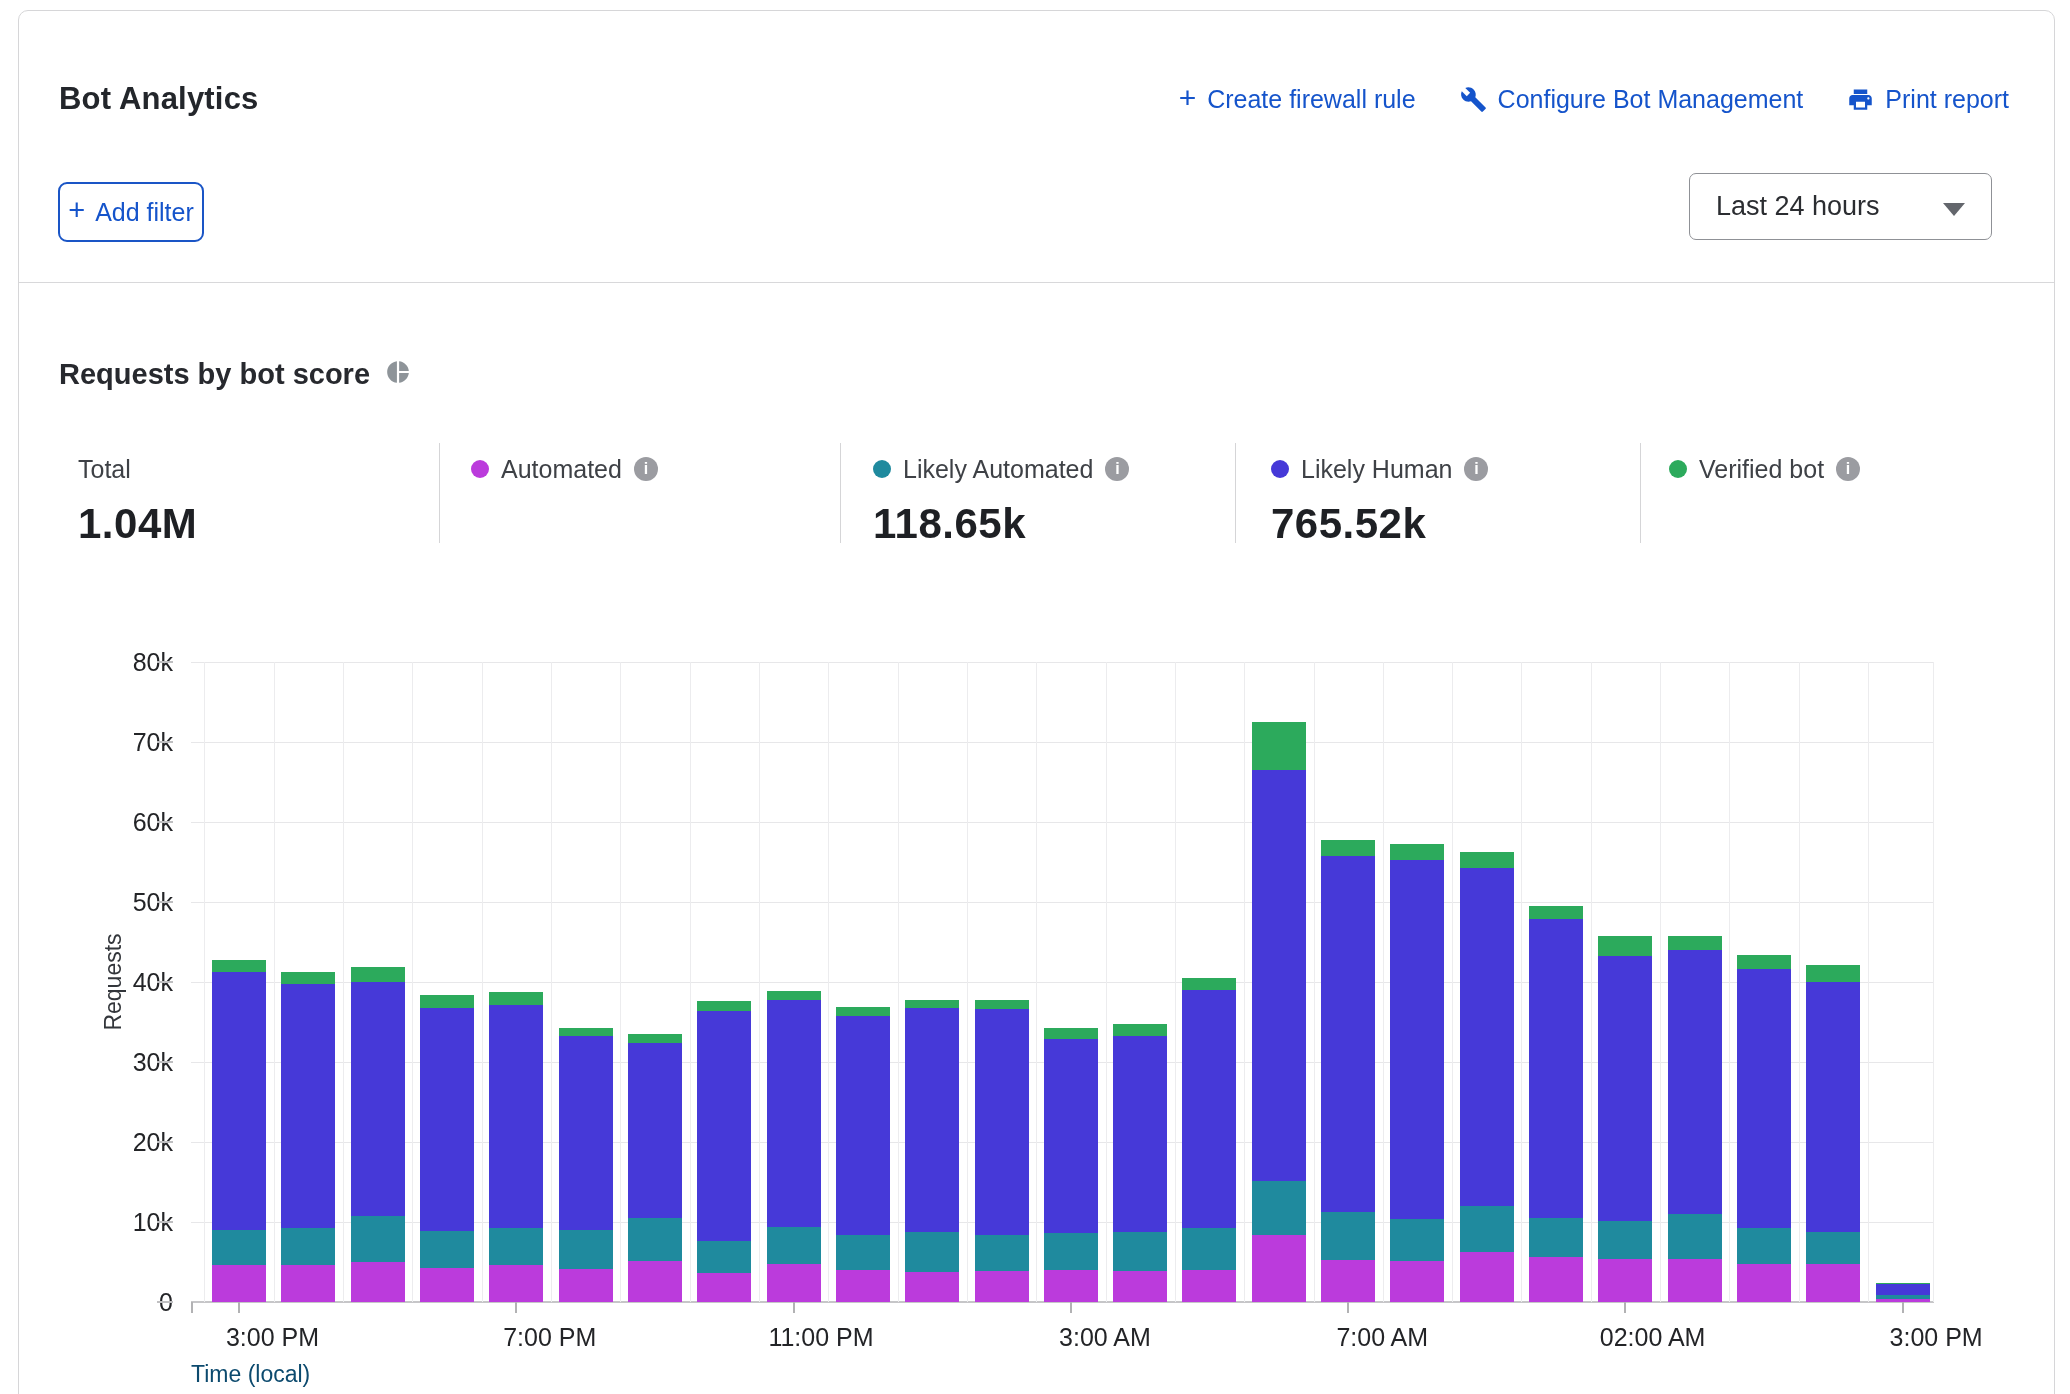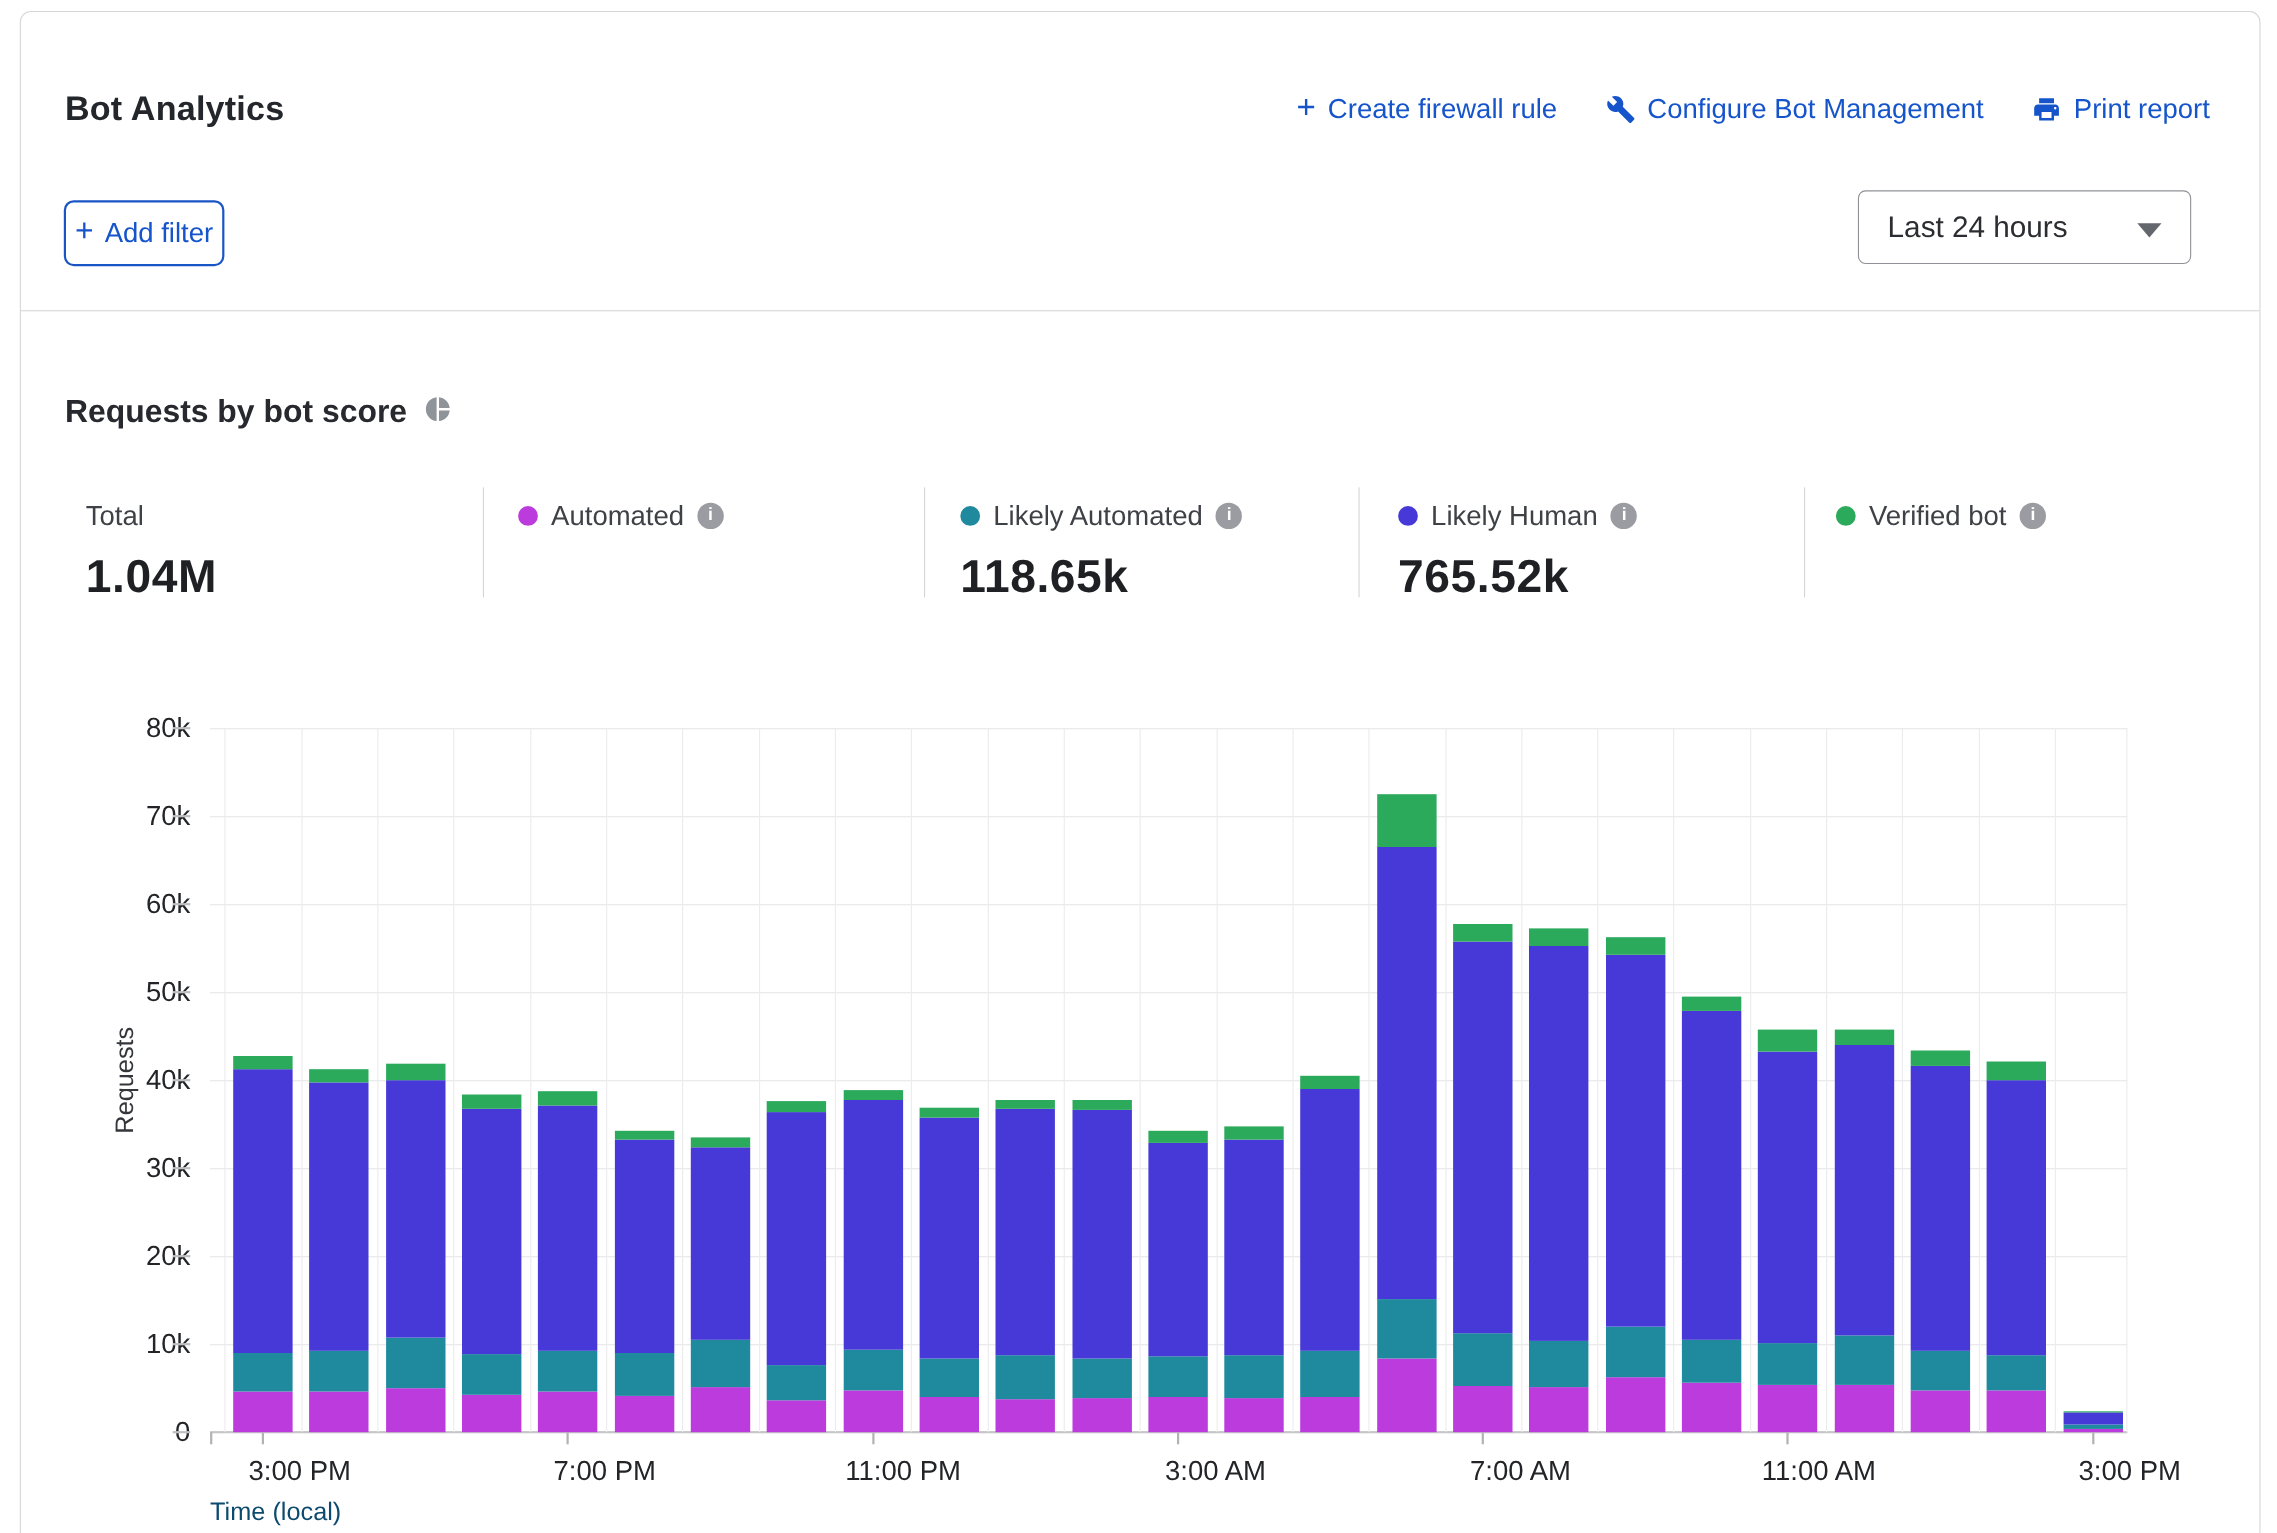--- a/index.html
+++ b/index.html
@@ -282,21 +282,21 @@
         <div class="xlab" style="left: 140px;">3:00 PM</div>
         <div class="xtick" style="left: 219px;"></div>
         <div class="xlab" style="left: 417.28px;">7:00 PM</div>
         <div class="xtick" style="left: 496.28px;"></div>
         <div class="xlab" style="left: 694.56px;">11:00 PM</div>
         <div class="xtick" style="left: 773.56px;"></div>
         <div class="xlab" style="left: 971.84px;">3:00 AM</div>
         <div class="xtick" style="left: 1050.84px;"></div>
         <div class="xlab" style="left: 1249.12px;">7:00 AM</div>
         <div class="xtick" style="left: 1328.12px;"></div>
-        <div class="xlab" style="left: 1526.4px;">11:00 AM</div>
+        <div class="xlab" style="left: 1526.4px;">02:00 AM</div>
         <div class="xtick" style="left: 1605.4px;"></div>
         <div class="xlab" style="left: 1803.68px;">3:00 PM</div>
         <div class="xtick" style="left: 1882.68px;"></div>
         <div class="xtick" style="left: 172px;"></div>
       </div>
     <div class="xlabel">Time (local)</div>
 
   <div class="ylab" style="top: 1277px;">0</div>
       <div class="ytick" style="top: 1290px;"></div>
       <div class="ylab" style="top: 1197px;">10k</div>

